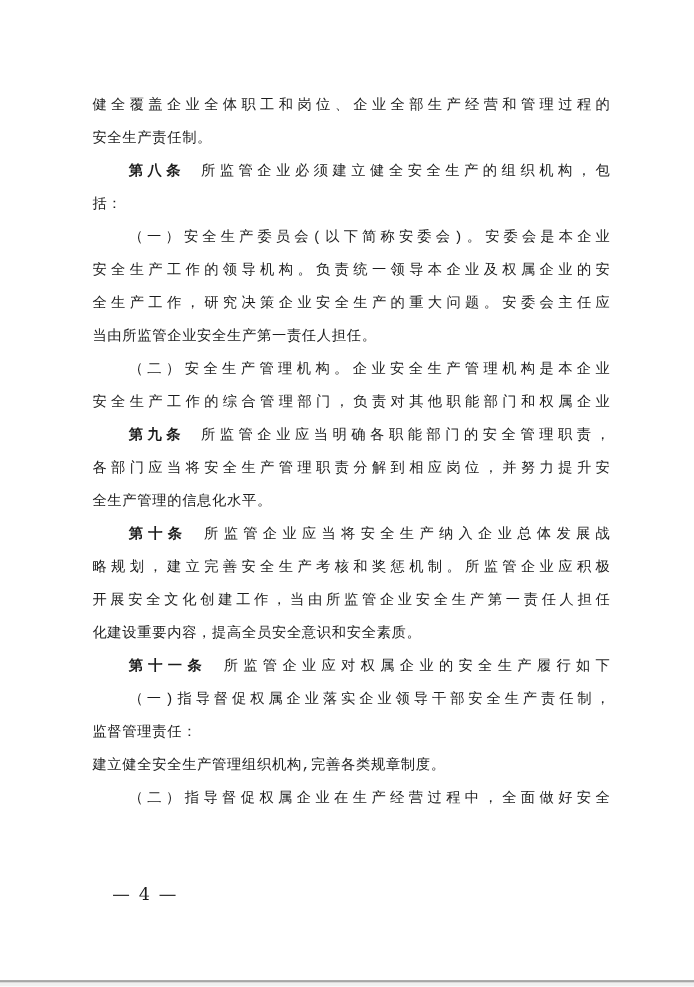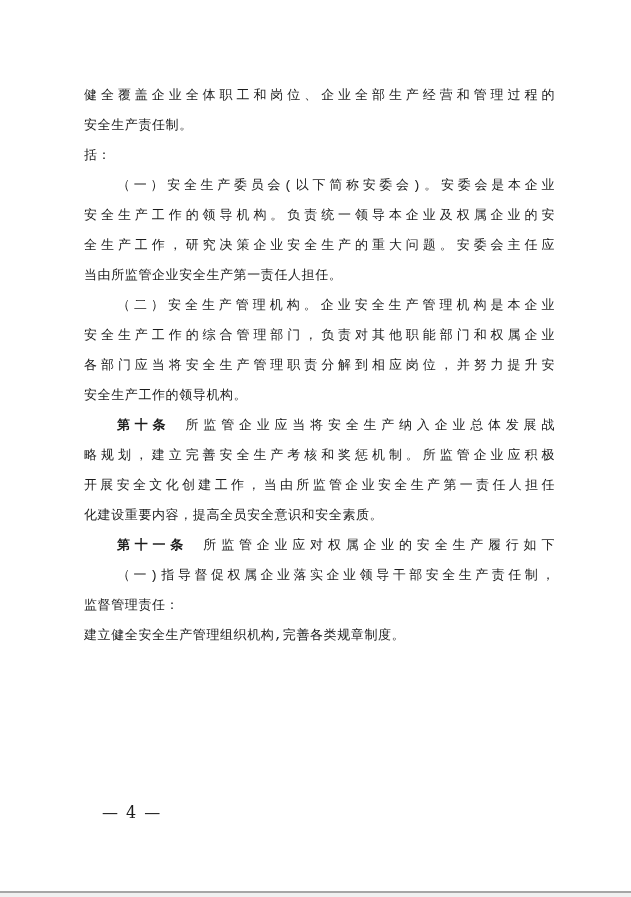--- a/index.html
+++ b/index.html
@@ -51,33 +51,36 @@
     border-top:2px solid var(--edge-line);
   }
 </style>
 </head>
 <body>
 
 <div class="page">
   <div class="text-block" id="text-block">
       <div class="line full"><span>健全覆盖企业全体职工和岗位、企业全部生产经营和管理过程的</span></div>
       <div class="line"><span>安全生产责任制。</span></div>
+      <div class="line full indent"><span class="lead">第八条</span><span class="lead-gap"></span><span>所监管企业必须建立健全安全生产的组织机构，包</span></div>
       <div class="line"><span>括：</span></div>
       <div class="line full indent"><span>（一）安全生产委员会(以下简称安委会)。安委会是本企业</span></div>
       <div class="line full"><span>安全生产工作的领导机构。负责统一领导本企业及权属企业的安</span></div>
       <div class="line full"><span>全生产工作，研究决策企业安全生产的重大问题。安委会主任应</span></div>
       <div class="line"><span>当由所监管企业安全生产第一责任人担任。</span></div>
       <div class="line full indent"><span>（二）安全生产管理机构。企业安全生产管理机构是本企业</span></div>
       <div class="line full"><span>安全生产工作的综合管理部门，负责对其他职能部门和权属企业</span></div>
+      <div class="line full indent"><span class="lead">第九条</span><span class="lead-gap"></span><span>所监管企业应当明确各职能部门的安全管理职责，</span></div>
       <div class="line full"><span>各部门应当将安全生产管理职责分解到相应岗位，并努力提升安</span></div>
-      <div class="line"><span>安全生产工作的领导机构。</span></div>
+      <div class="line"><span>全生产管理的信息化水平。</span></div>
       <div class="line full indent"><span class="lead">第十条</span><span class="lead-gap"></span><span>所监管企业应当将安全生产纳入企业总体发展战</span></div>
       <div class="line full"><span>略规划，建立完善安全生产考核和奖惩机制。所监管企业应积极</span></div>
       <div class="line full"><span>开展安全文化创建工作，当由所监管企业安全生产第一责任人担任</span></div>
       <div class="line"><span>化建设重要内容，提高全员安全意识和安全素质。</span></div>
       <div class="line full indent"><span class="lead">第十一条</span><span class="lead-gap"></span><span>所监管企业应对权属企业的安全生产履行如下</span></div>
       <div class="line full indent"><span>（一)指导督促权属企业落实企业领导干部安全生产责任制，</span></div>
       <div class="line"><span>监督管理责任：</span></div>
       <div class="line"><span>建立健全安全生产管理组织机构,完善各类规章制度。</span></div>
+      <div class="line full indent"><span>（二）指导督促权属企业在生产经营过程中，全面做好安全</span></div>
     </div>
   <div class="page-number">— 4 —</div>
   <div class="page-edge"></div>
 </div>
 
 </body></html>

